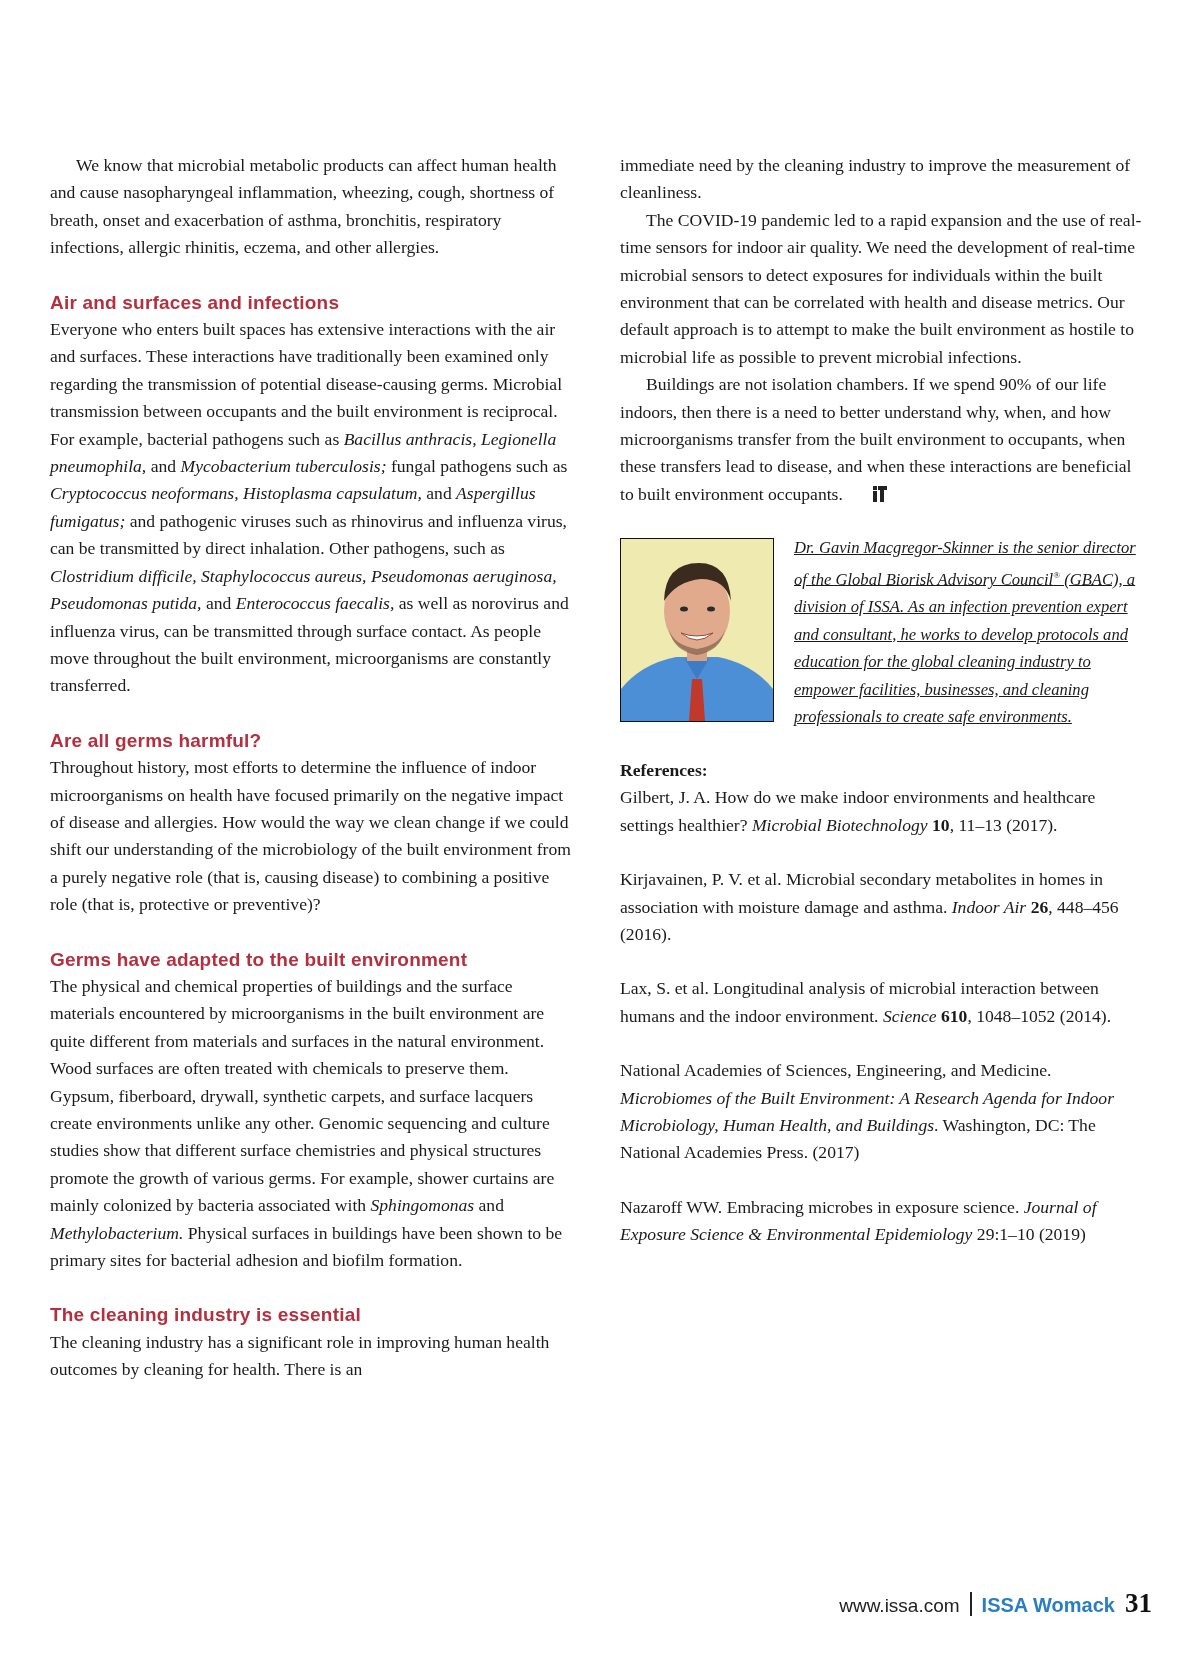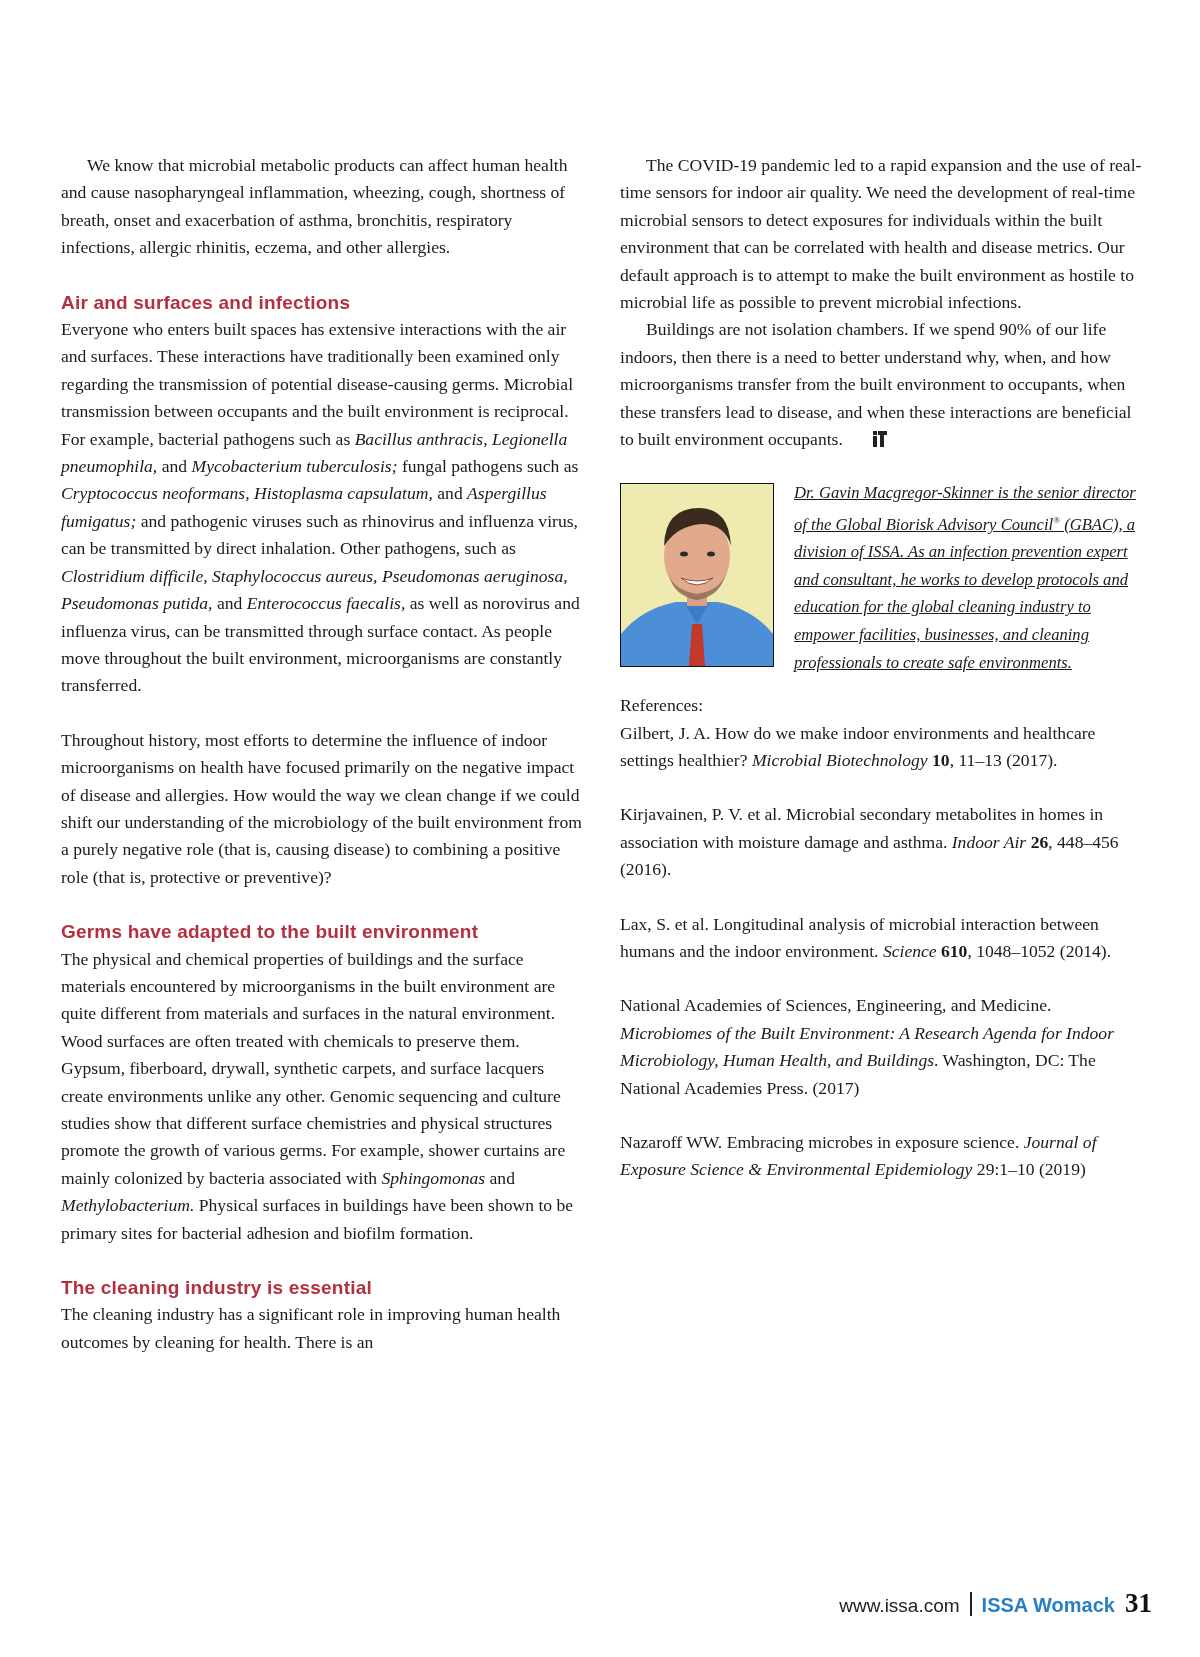--- a/index.html
+++ b/index.html
@@ -1,66 +1,68 @@
 <!DOCTYPE html>
 <html><head>
 <meta charset="utf-8">
 <style>
   html, body { margin:0; padding:0; background:#ffffff; }
   body { width:1200px; height:1657px; position:relative; overflow:hidden;
          font-family:"Liberation Serif","DejaVu Serif",serif; color:#1a1a1a; }
   .col { position:absolute; top:152px; font-size:17.6px; line-height:27.4px; }
-  .col-left { left:61px; width:525px; }
+  .col-left { left:50px; width:525px; }
   .col-right { left:620px; width:525px; }
   p { margin:0; text-align:left; }
   .indent { text-indent:26px; }
   .gap { height:27px; }
   h2 { margin:0; font-family:"Liberation Sans","DejaVu Sans",sans-serif; font-weight:bold;
        font-size:19px; line-height:27.4px; color:#b5303f; letter-spacing:0.2px; }
   i { font-style:italic; }
   b { font-weight:bold; }
   .bio { display:flex; gap:20px; margin-top:26px;text-decoration:underline; }
   .photo { width:152px; height:182px; border:1.5px solid #111; flex:none; margin-top:4px;
            position:relative; overflow:hidden; background:#eeeaa9; }
   .photo svg { width:100%; height:100%; display:block; }
   .bio-text { font-style:italic; font-size:16.6px; line-height:27.6px; width:350px; }
   .bio-text sup { font-size:9px; }
   .end-mark { display:inline-block; width:14px; height:16px; vertical-align:-2px; margin-left:4px; }
-  .refs-title { font-weight:normal; margin-top:16px; }
+  .refs-title { font-weight:bold; margin-top:26px; }
   .ref { margin-bottom:27px; }
   .footer { position:absolute; right:48px; top:1588px; font-family:"Liberation Sans","DejaVu Sans",sans-serif;
             display:flex; align-items:baseline; gap:10px;margin-left:10px; }
   .footer .url { font-size:19px; color:#222; }
   .footer .sep { width:2px; height:24px; background:#222; align-self:center; }
   .footer .mag { font-size:20px; font-weight:bold; color:#2a7fc1; }
   .footer .pg { font-size:27px; font-weight:bold; color:#111;font-family:Liberation Serif, serif; }
 </style>
 </head>
 <body>
 
 <div class="col col-left">
   <p class="indent">We know that microbial metabolic products can affect human health and cause nasopharyngeal inflammation, wheezing, cough, shortness of breath, onset and exacerbation of asthma, bronchitis, respiratory infections, allergic rhinitis, eczema, and other allergies.</p>
   <div class="gap"></div>
 
   <h2>Air and surfaces and infections</h2>
   <p><span>Everyone who enters built spaces has extensive interactions with the air and surfaces. These interactions have traditionally been examined only regarding the transmission of potential disease-causing germs. Microbial transmission between occupants and the built environment is reciprocal. For example, bacterial pathogens such as </span><i>Bacillus anthracis, Legionella pneumophila,</i><span> and </span><i>Mycobacterium tuberculosis;</i><span> fungal pathogens such as </span><i>Cryptococcus neoformans, Histoplasma capsulatum,</i><span> and </span><i>Aspergillus fumigatus;</i><span> and pathogenic viruses such as rhinovirus and influenza virus, can be transmitted by direct inhalation. Other pathogens, such as </span><i>Clostridium difficile, Staphylococcus aureus, Pseudomonas aeruginosa, Pseudomonas putida,</i><span> and </span><i>Enterococcus faecalis,</i><span> as well as norovirus and influenza virus, can be transmitted through surface contact. As people move throughout the built environment, microorganisms are constantly transferred.</span></p>
   <div class="gap"></div>
 
+  <h2>Are all germs harmful?</h2>
   <p>Throughout history, most efforts to determine the influence of indoor microorganisms on health have focused primarily on the negative impact of disease and allergies. How would the way we clean change if we could shift our understanding of the microbiology of the built environment from a purely negative role (that is, causing disease) to combining a positive role (that is, protective or preventive)?</p>
   <div class="gap"></div>
 
   <h2>Germs have adapted to the built environment</h2>
   <p><span>The physical and chemical properties of buildings and the surface materials encountered by microorganisms in the built environment are quite different from materials and surfaces in the natural environment. Wood surfaces are often treated with chemicals to preserve them. Gypsum, fiberboard, drywall, synthetic carpets, and surface lacquers create environments unlike any other. Genomic sequencing and culture studies show that different surface chemistries and physical structures promote the growth of various germs. For example, shower curtains are mainly colonized by bacteria associated with </span><i>Sphingomonas</i><span> and </span><i>Methylobacterium.</i><span> Physical surfaces in buildings have been shown to be primary sites for bacterial adhesion and biofilm formation.</span></p>
   <div class="gap"></div>
 
   <h2>The cleaning industry is essential</h2>
   <p>The cleaning industry has a significant role in improving human health outcomes by cleaning for health. There is an</p>
 </div>
 
 <div class="col col-right">
+  <p>immediate need by the cleaning industry to improve the measurement of cleanliness.</p>
   <p class="indent">The COVID-19 pandemic led to a rapid expansion and the use of real-time sensors for indoor air quality. We need the development of real-time microbial sensors to detect exposures for individuals within the built environment that can be correlated with health and disease metrics. Our default approach is to attempt to make the built environment as hostile to microbial life as possible to prevent microbial infections.</p>
   <p class="indent"><span>Buildings are not isolation chambers. If we spend 90% of our life indoors, then there is a need to better understand why, when, and how microorganisms transfer from the built environment to occupants, when these transfers lead to disease, and when these interactions are beneficial to built environment occupants.</span><span class="end-mark"><svg viewBox="0 0 14 16" width="14" height="16">
           <rect x="0" y="0" width="4" height="4" fill="#222"></rect>
           <rect x="0" y="5" width="4" height="11" fill="#222"></rect>
           <rect x="5" y="0" width="9" height="4" fill="#222"></rect>
           <rect x="7" y="4" width="4" height="12" fill="#222"></rect>
         </svg></span></p>
 
   <div class="bio">
     <div class="photo">

